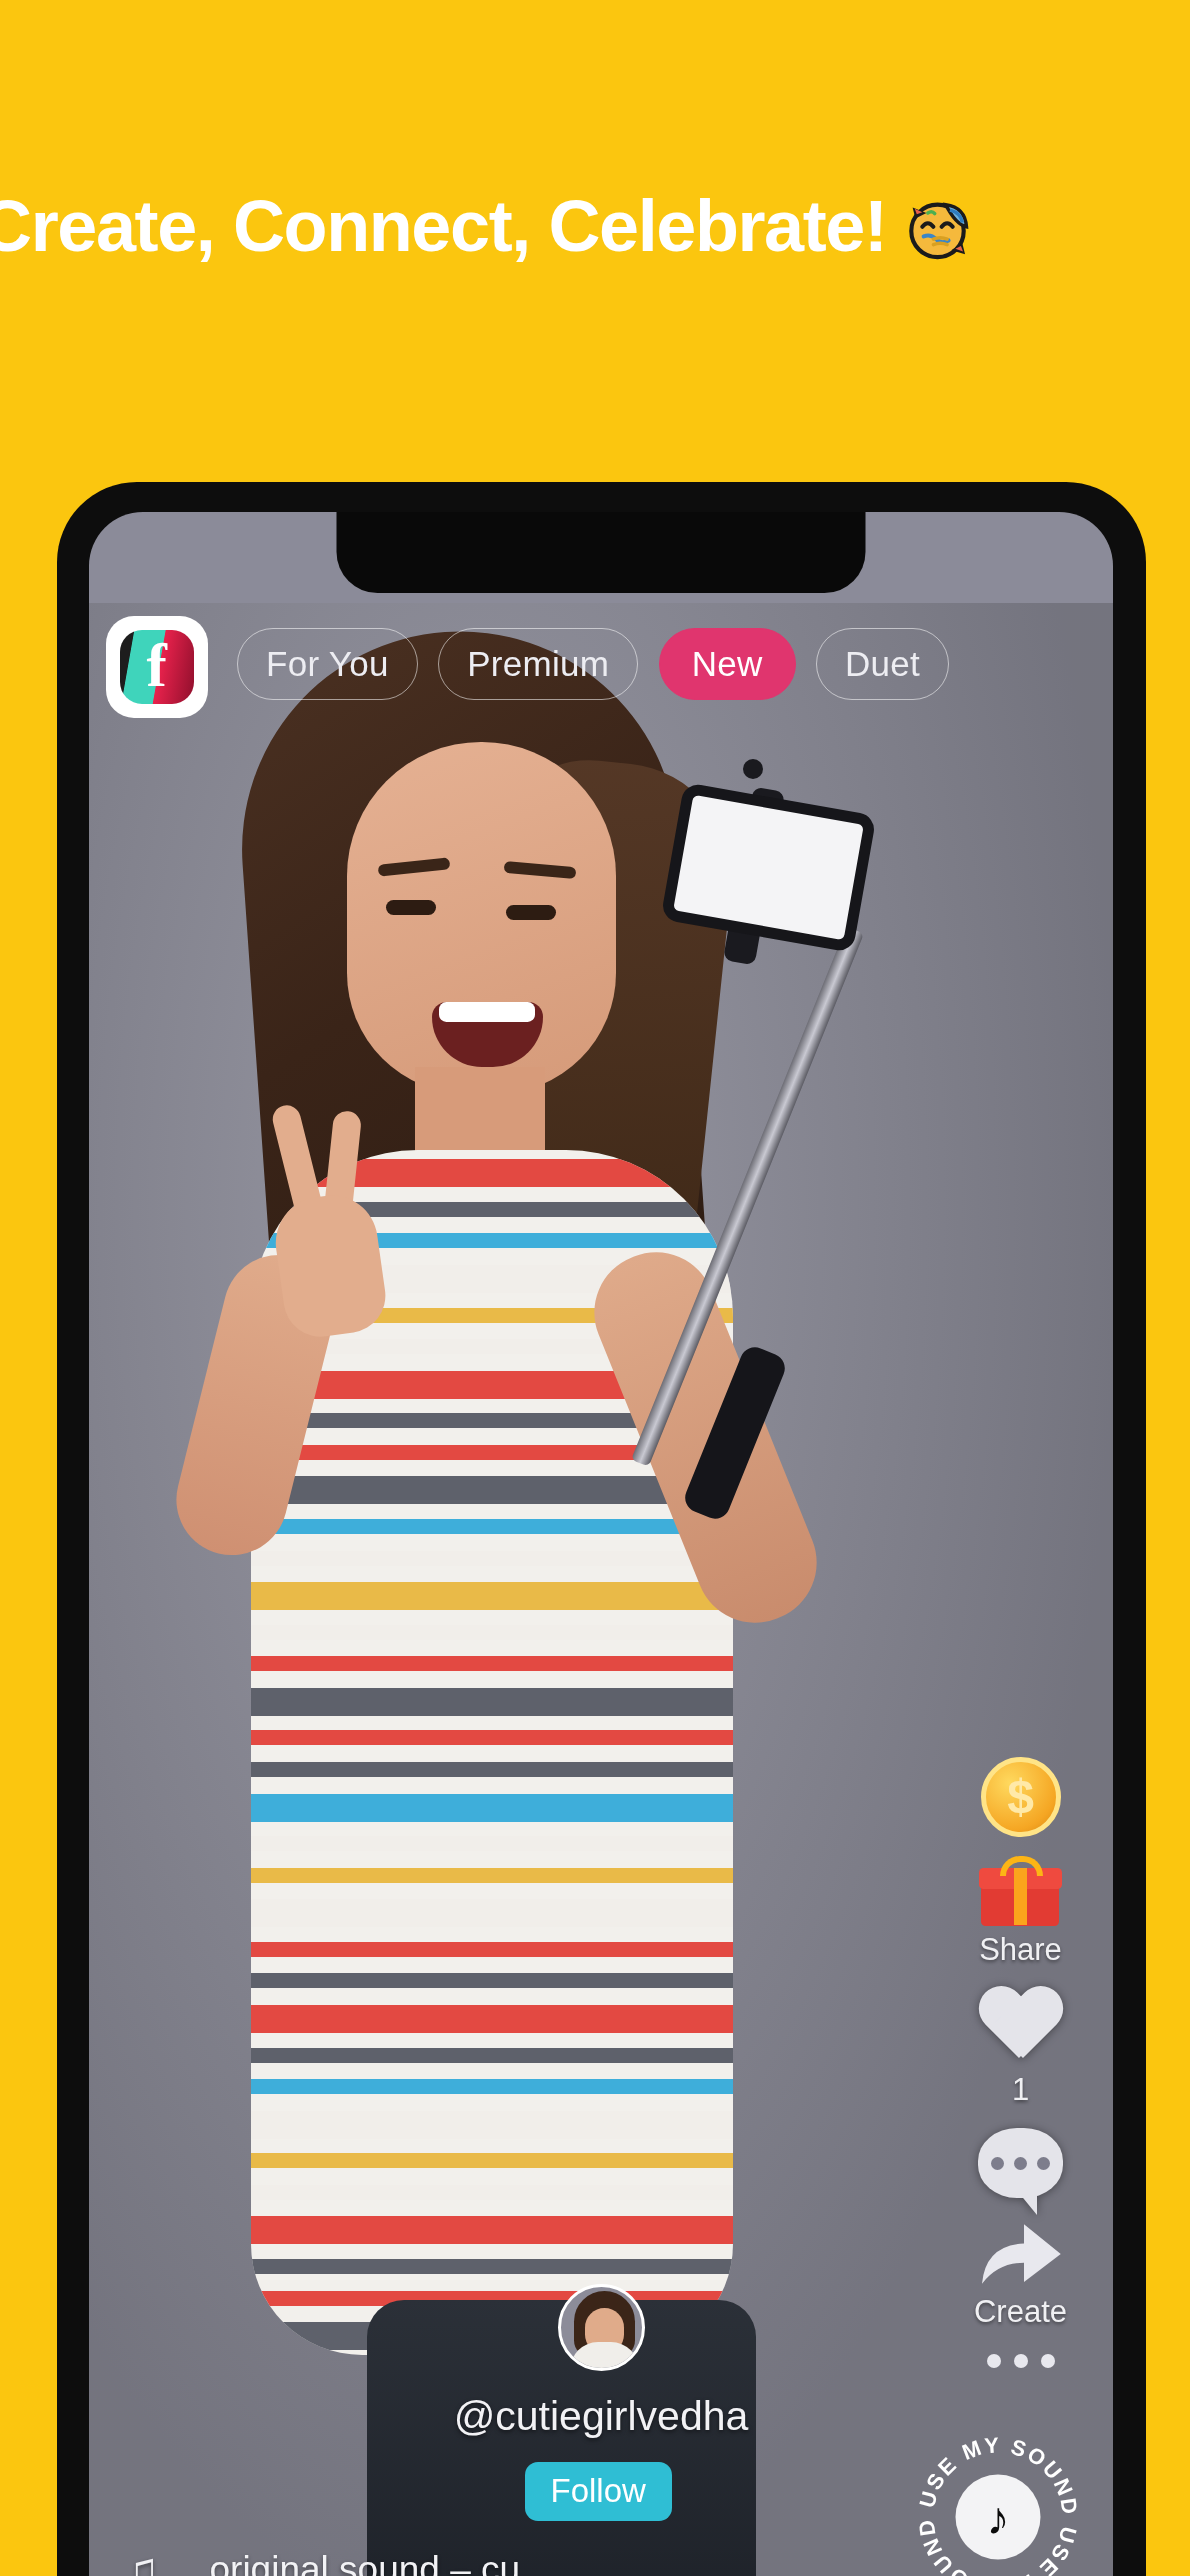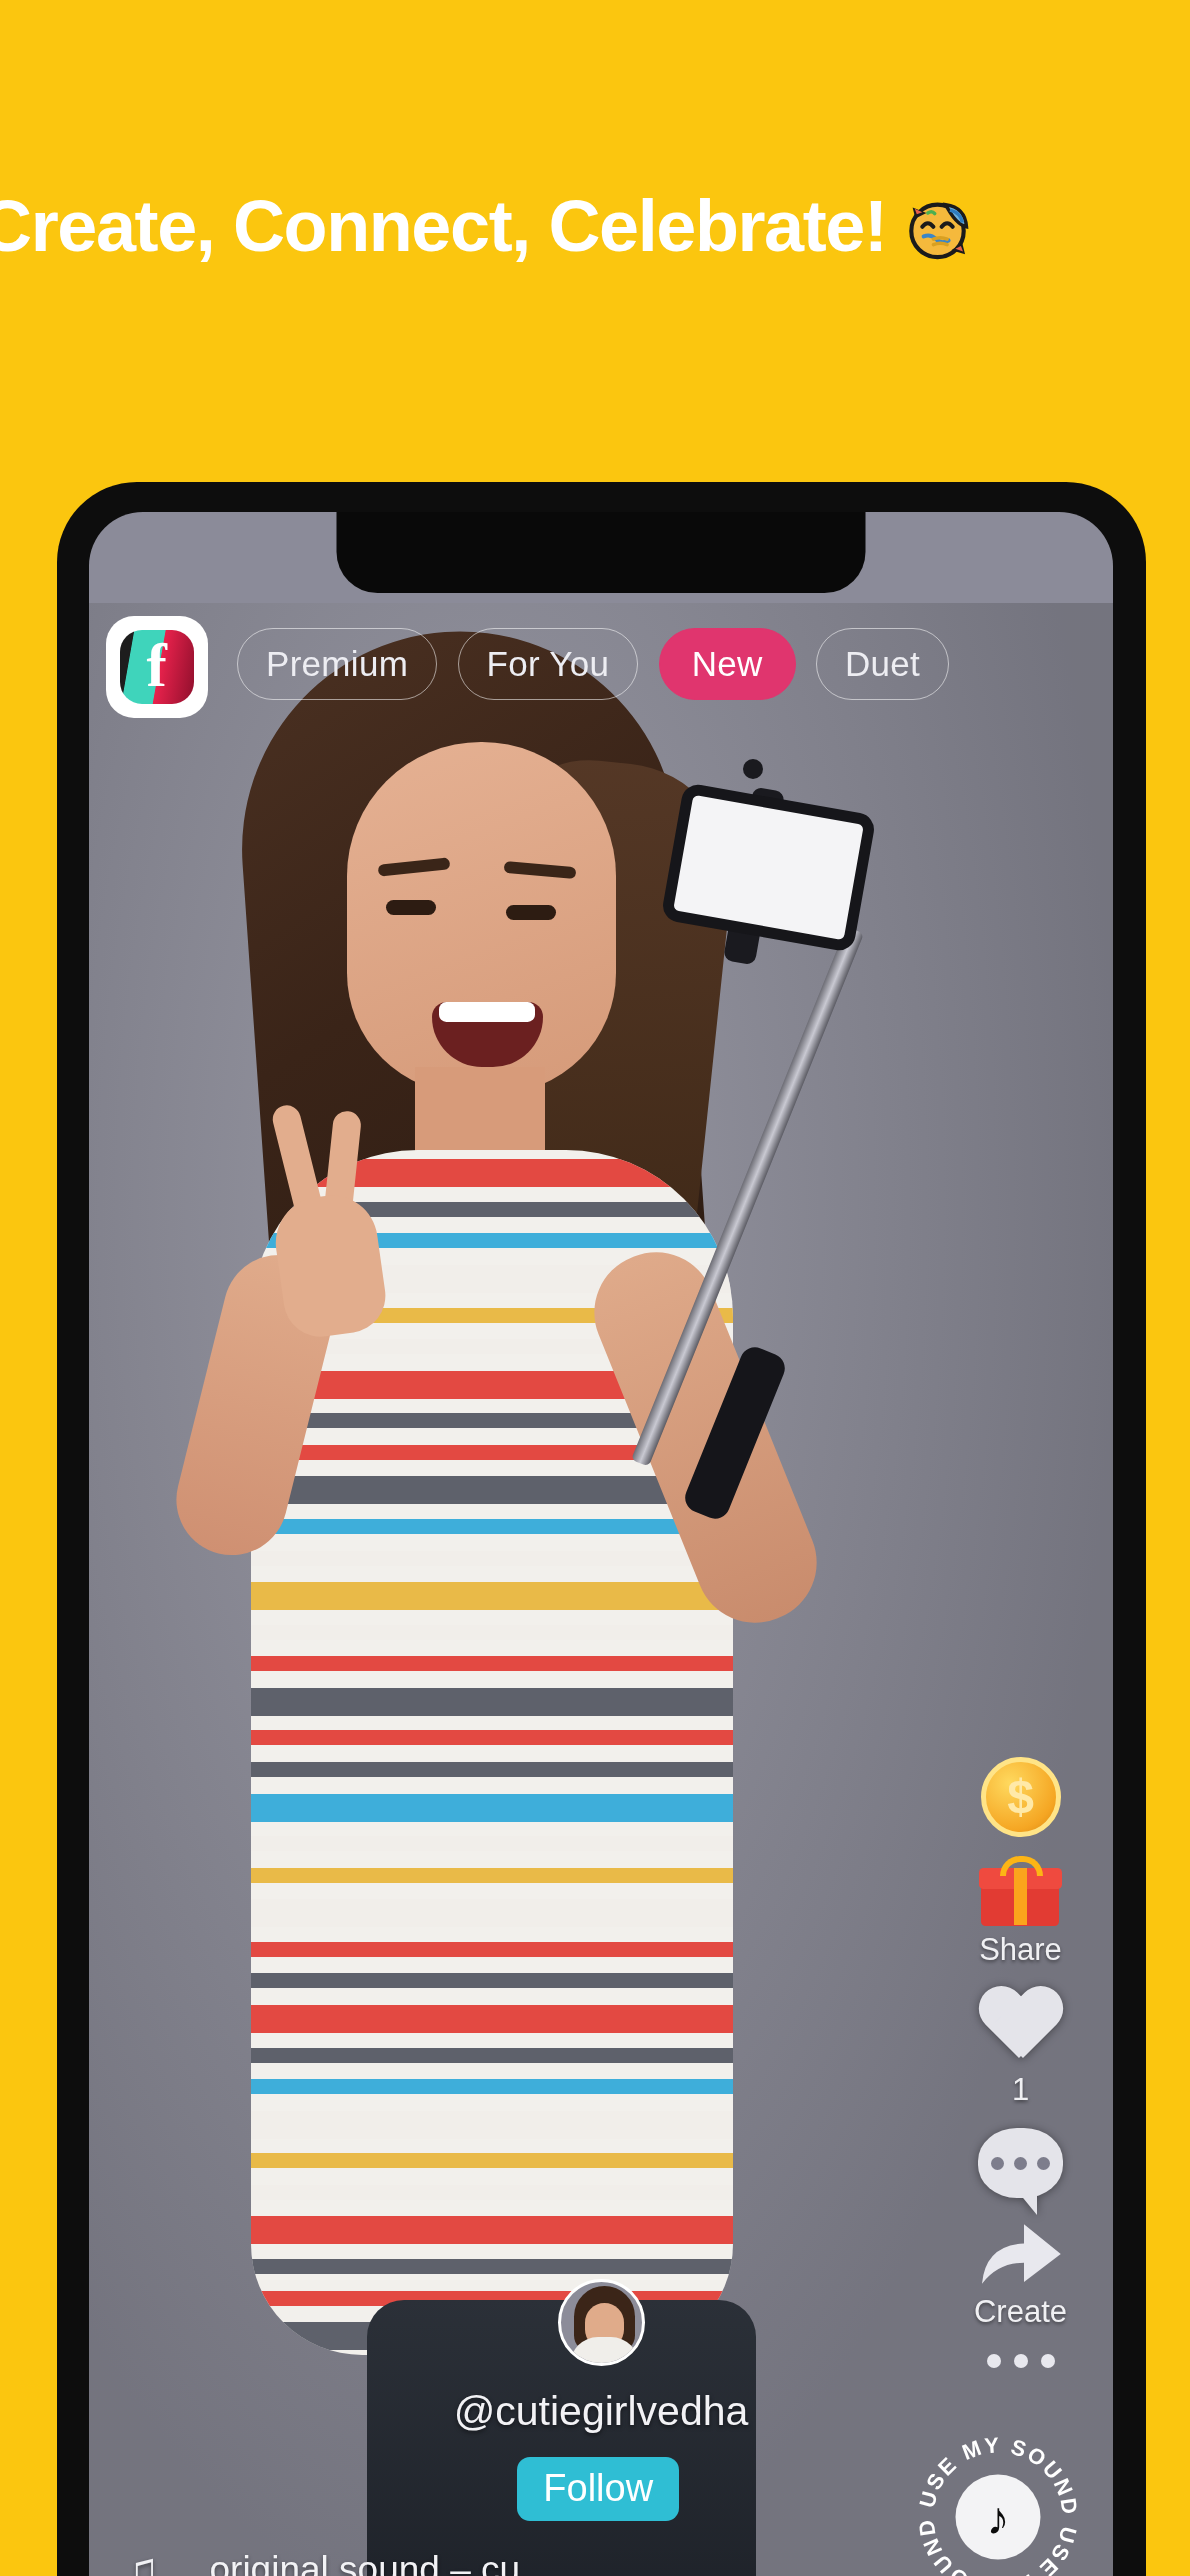--- a/index.html
+++ b/index.html
@@ -314,21 +314,21 @@
   .av-hair{position:absolute;left:13px;top:3.7px;width:61px;height:67px;background:#3b2518;border-radius:32px 32px 18.5px 18.5px;}
   .av-face{position:absolute;left:24px;top:20.4px;width:39px;height:46px;background:#e0ab8a;border-radius:20.4px;}
   .av-body{position:absolute;left:9.3px;bottom:-5.6px;width:69px;height:32px;background:#f0eeea;border-radius:28px 28px 0 0;}
   .username{
     font-size:41px;color:#f2f2f5;font-weight:500;
     text-shadow:0 1.9px 4.6px rgba(0,0,0,.5);
     white-space:nowrap;
   }
   .follow-btn{
     background:#2fbed4;color:#fff;
-    font-size:38px;padding:10.2px 26px;border-radius:13px;
+    font-size:33px;padding:10.2px 26px;border-radius:13px;
     flex:none;margin-left:-5.6px;
   }
   .hashtag{
     font-size:37px;color:#eeeef2;margin-bottom:20.4px;
     text-shadow:0 1.9px 4.6px rgba(0,0,0,.45);
   }
   .soundrow{display:flex;align-items:center;gap:50px;}
   .note{font-size:50px;color:#f0f0f3;line-height:1;text-shadow:0 1.9px 4.6px rgba(0,0,0,.45);}
   .soundtext{
     font-size:37px;color:#f2f2f5;font-weight:500;
@@ -436,22 +436,22 @@
         <div class="hand-peace"></div>
         <div class="arm-right"></div>
         <div class="stick"></div>
         <div class="stick-grip"></div>
         <div class="clamp"></div>
         <div class="phone-held"></div>
         <div class="cam-dot"></div>
       </div>
 
       <div class="tabbar">
+        <div class="pill">For You</div>
         <div class="pill">Premium</div>
-        <div class="pill">For You</div>
         <div class="pill active">New</div>
         <div class="pill">Duet</div>
       </div>
       <div class="app-icon">
         <div class="app-glyph"></div>
       </div>
 
       <div class="rail">
 
         <div class="rail-item">

